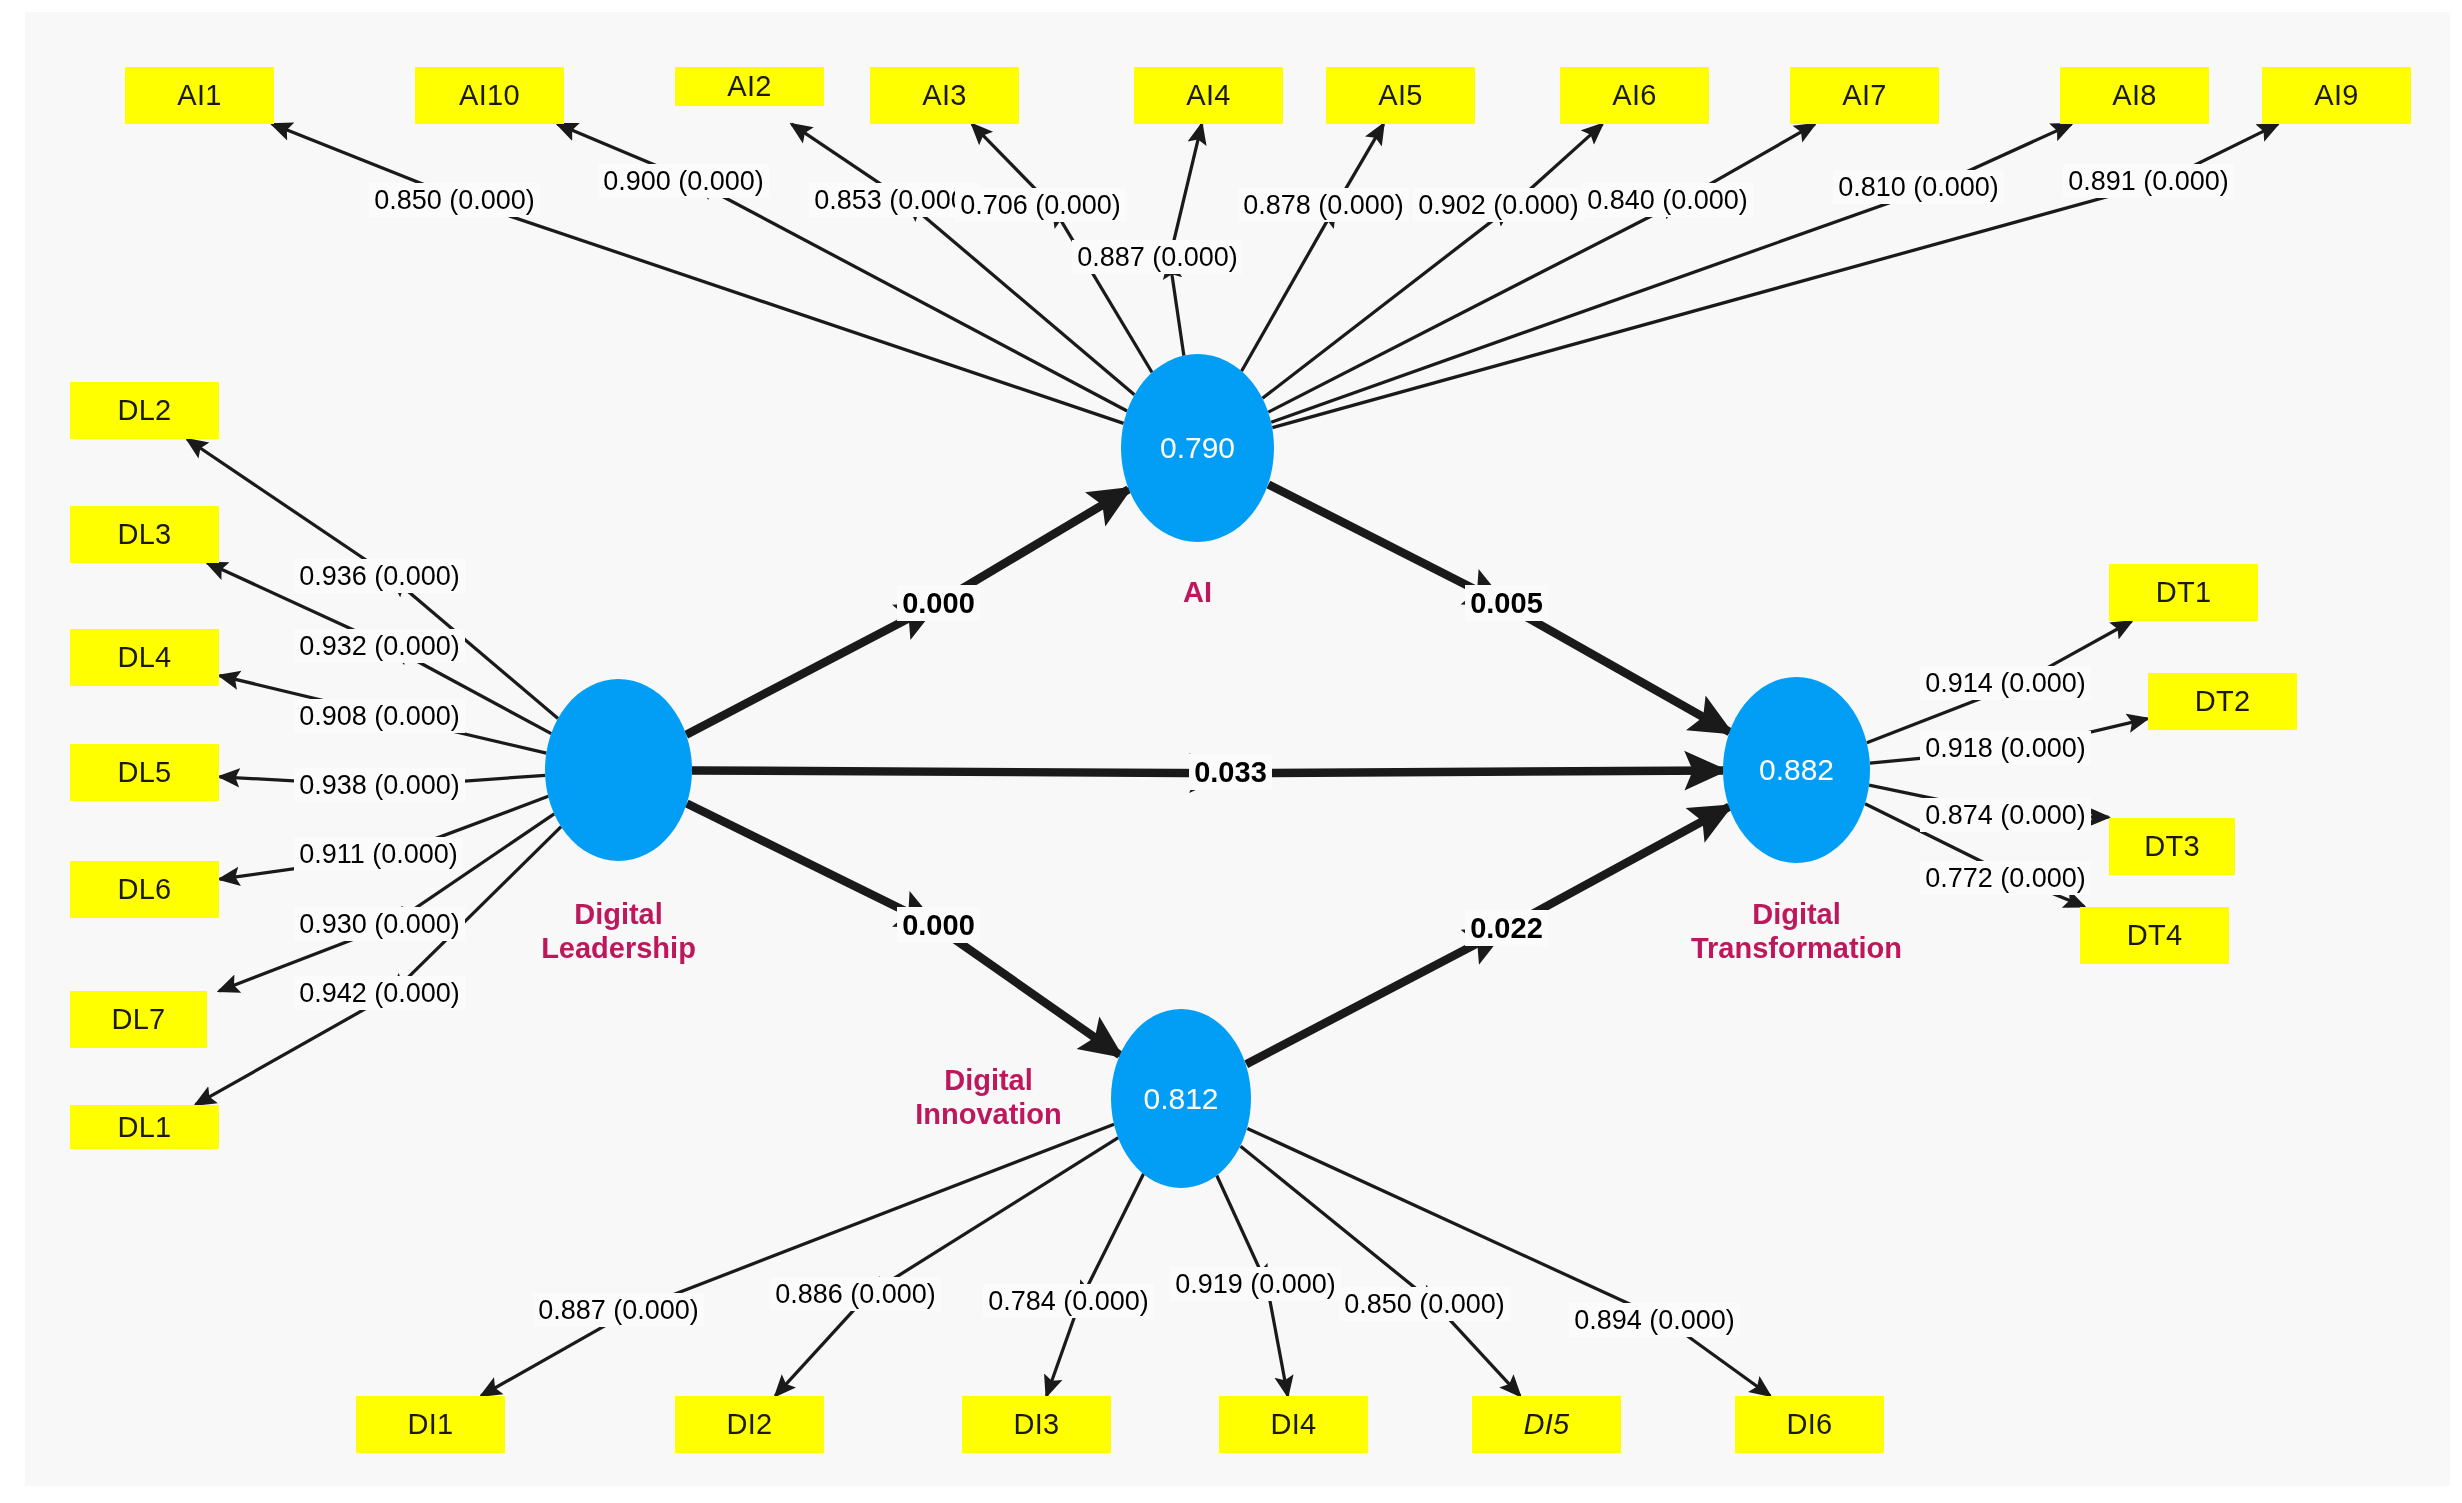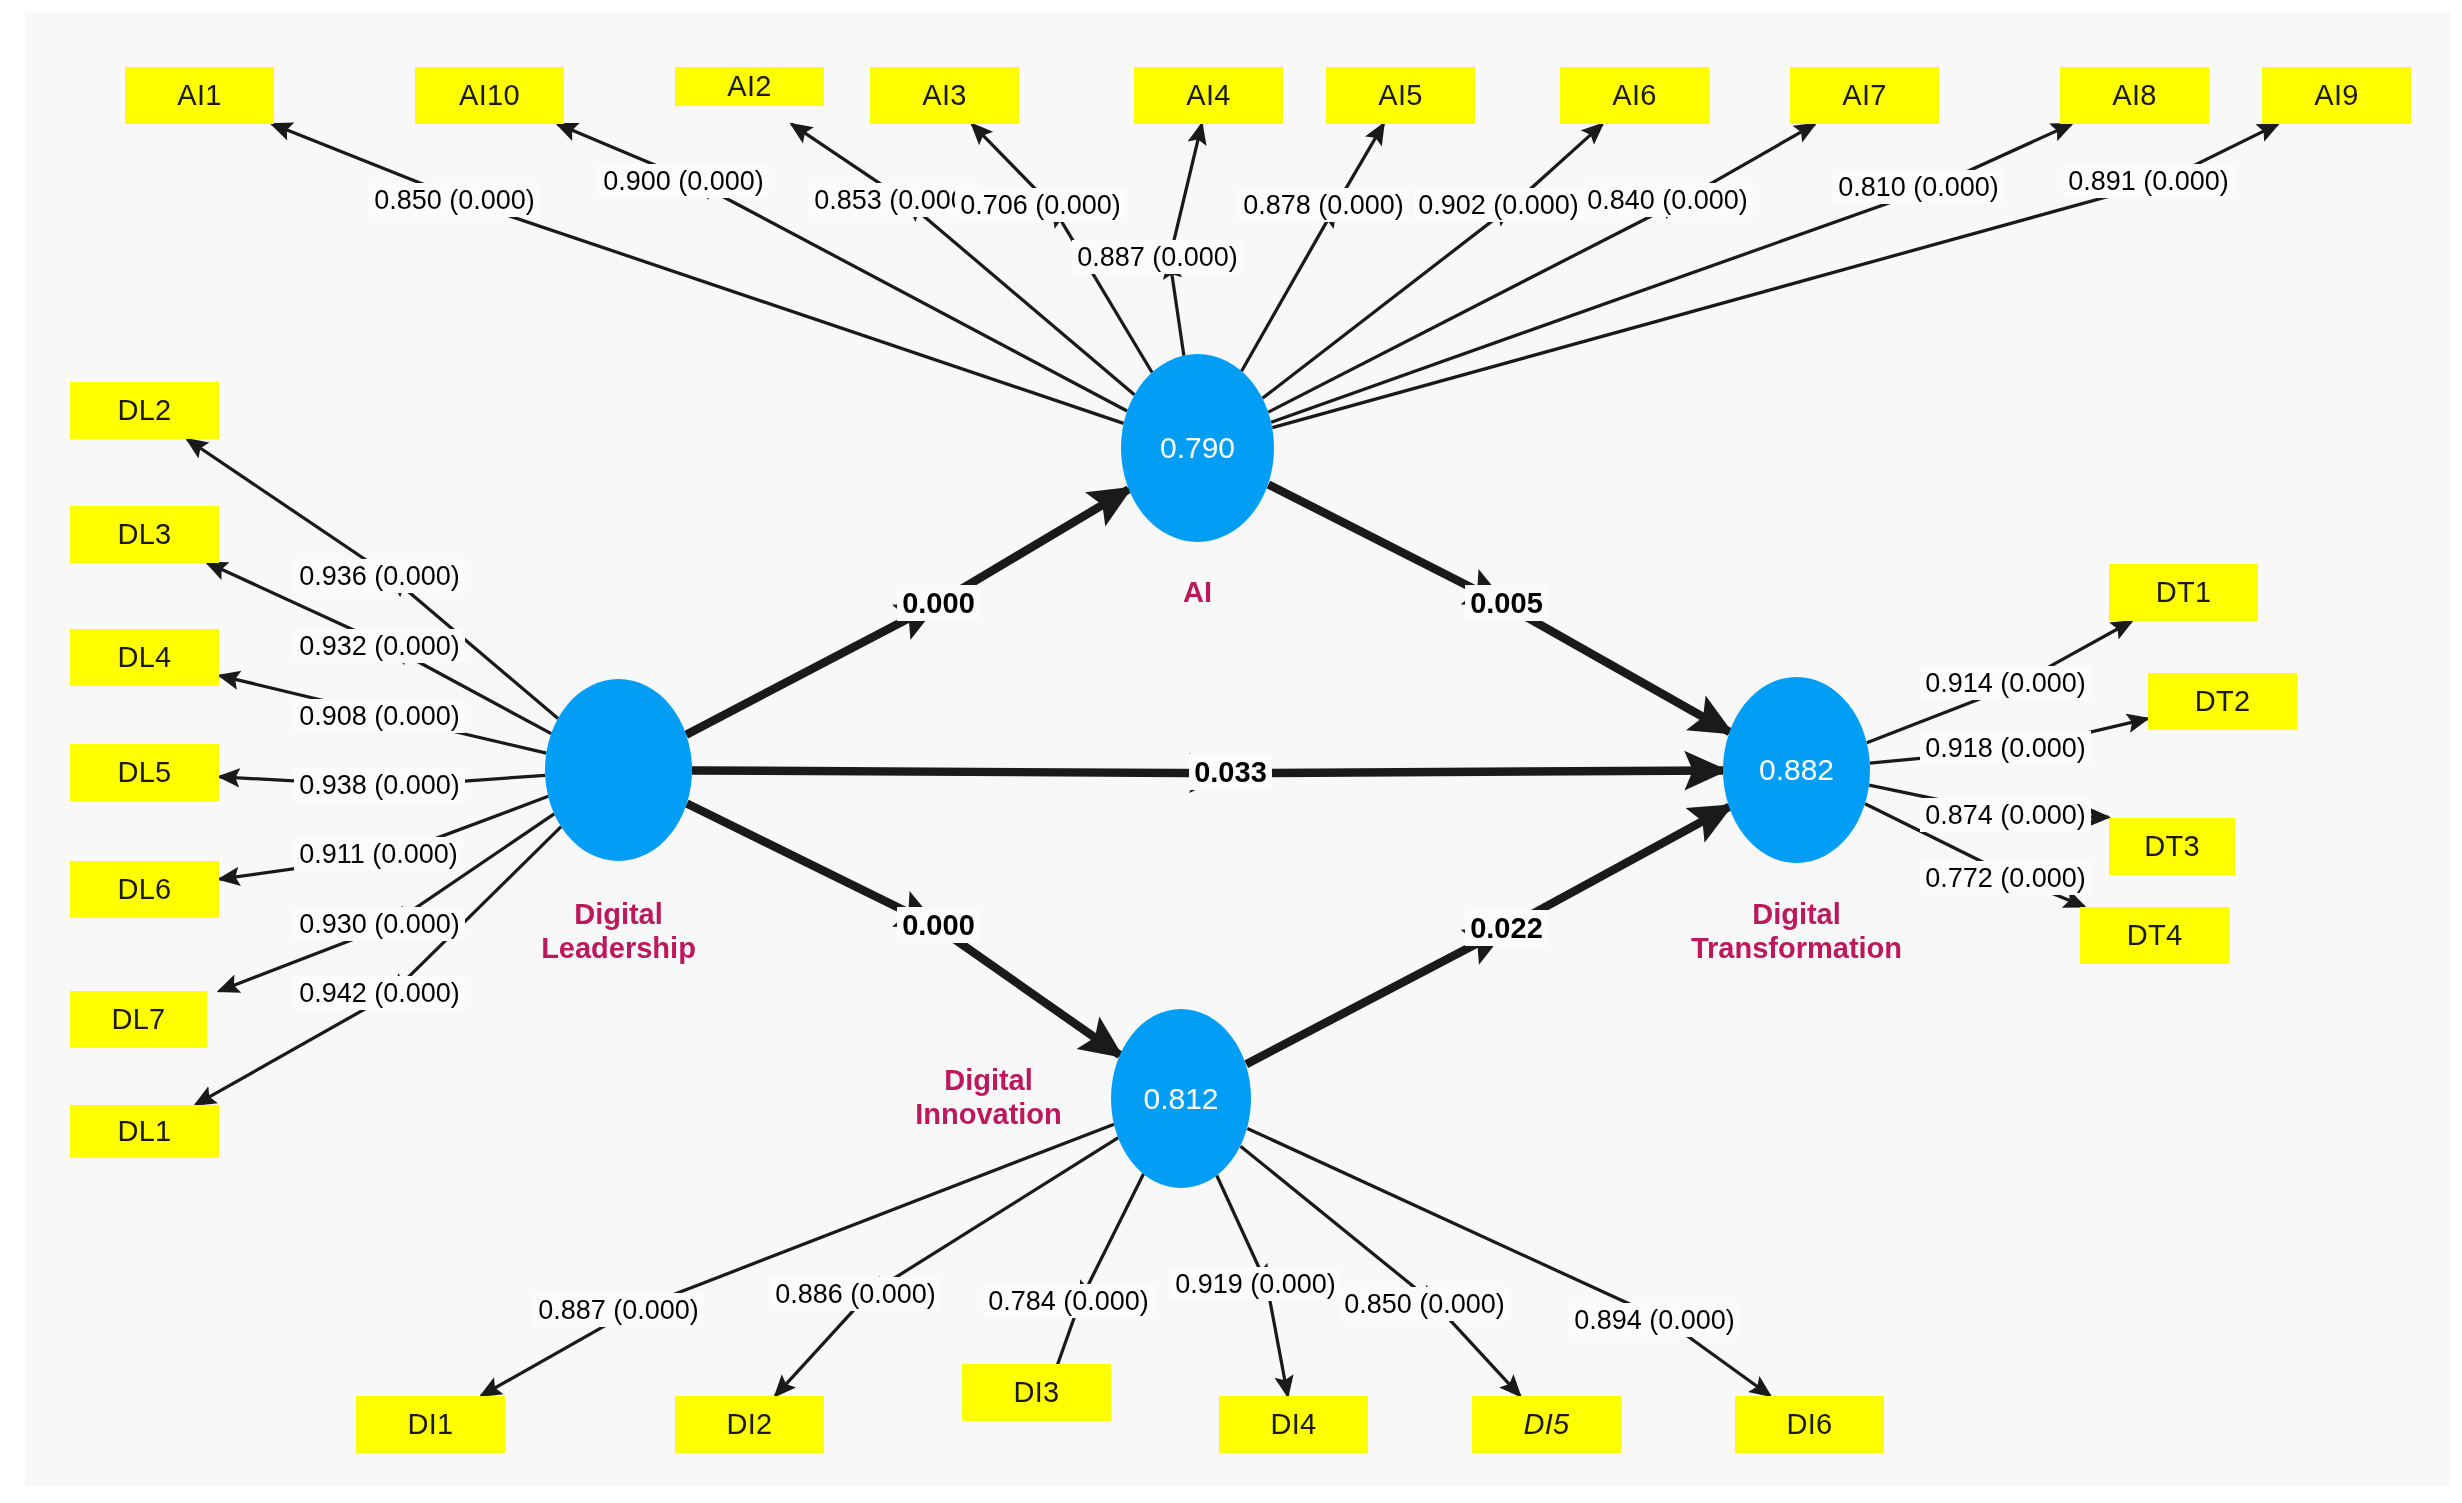--- a/index.html
+++ b/index.html
@@ -183,24 +183,24 @@
       <div class="indicator-box" style="left: 1560px; top: 67px; width: 149px; height: 57px;">AI6</div>
       <div class="indicator-box" style="left: 1790px; top: 67px; width: 149px; height: 57px;">AI7</div>
       <div class="indicator-box" style="left: 2060px; top: 67px; width: 149px; height: 57px;">AI8</div>
       <div class="indicator-box" style="left: 2262px; top: 67px; width: 149px; height: 57px;">AI9</div>
       <div class="indicator-box" style="left: 70px; top: 382px; width: 149px; height: 57px;">DL2</div>
       <div class="indicator-box" style="left: 70px; top: 506px; width: 149px; height: 57px;">DL3</div>
       <div class="indicator-box" style="left: 70px; top: 629px; width: 149px; height: 57px;">DL4</div>
       <div class="indicator-box" style="left: 70px; top: 744px; width: 149px; height: 57px;">DL5</div>
       <div class="indicator-box" style="left: 70px; top: 861px; width: 149px; height: 57px;">DL6</div>
       <div class="indicator-box" style="left: 70px; top: 991px; width: 137px; height: 57px;">DL7</div>
-      <div class="indicator-box" style="left: 70px; top: 1105px; width: 149px; height: 53px;">DL1</div>
+      <div class="indicator-box" style="left: 70px; top: 1105px; width: 149px; height: 44px;">DL1</div>
       <div class="indicator-box" style="left: 356px; top: 1396px; width: 149px; height: 57px;">DI1</div>
       <div class="indicator-box" style="left: 675px; top: 1396px; width: 149px; height: 57px;">DI2</div>
-      <div class="indicator-box" style="left: 962px; top: 1364px; width: 149px; height: 57px;">DI3</div>
+      <div class="indicator-box" style="left: 962px; top: 1396px; width: 149px; height: 57px;">DI3</div>
       <div class="indicator-box" style="left: 1219px; top: 1396px; width: 149px; height: 57px;">DI4</div>
       <div class="indicator-box" style="left: 1472px; top: 1396px; width: 149px; height: 57px; font-style: italic;">DI5</div>
       <div class="indicator-box" style="left: 1735px; top: 1396px; width: 149px; height: 57px;">DI6</div>
       <div class="indicator-box" style="left: 2109px; top: 564px; width: 149px; height: 57px;">DT1</div>
       <div class="indicator-box" style="left: 2148px; top: 673px; width: 149px; height: 57px;">DT2</div>
       <div class="indicator-box" style="left: 2109px; top: 818px; width: 126px; height: 57px;">DT3</div>
       <div class="indicator-box" style="left: 2080px; top: 907px; width: 149px; height: 57px;">DT4</div>
       <div class="construct" style="left: 1121px; top: 354px; width: 153px; height: 188px;">0.790</div>
       <div class="construct" style="left: 545px; top: 679px; width: 147px; height: 182px;"></div>
       <div class="construct" style="left: 1111px; top: 1009px; width: 140px; height: 179px;">0.812</div>

